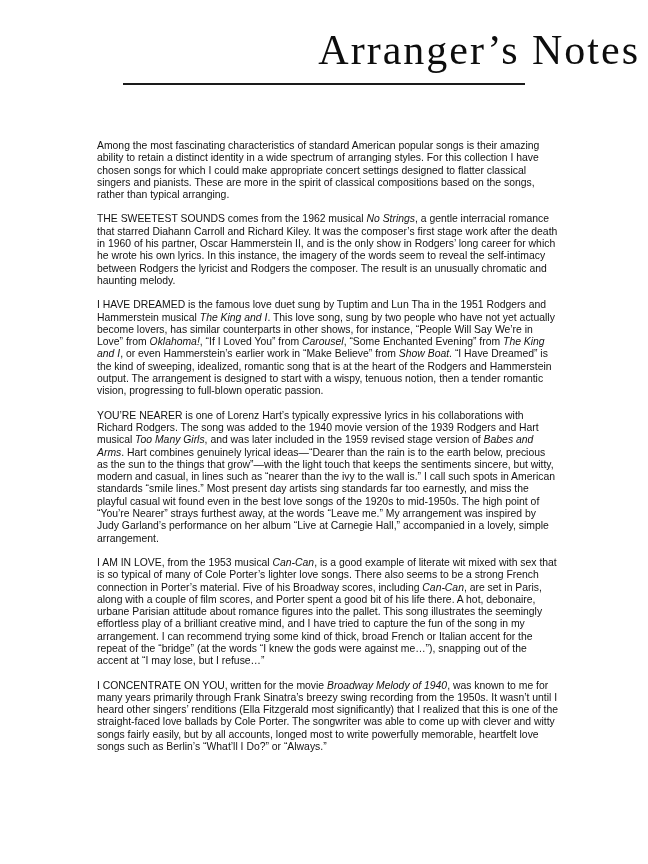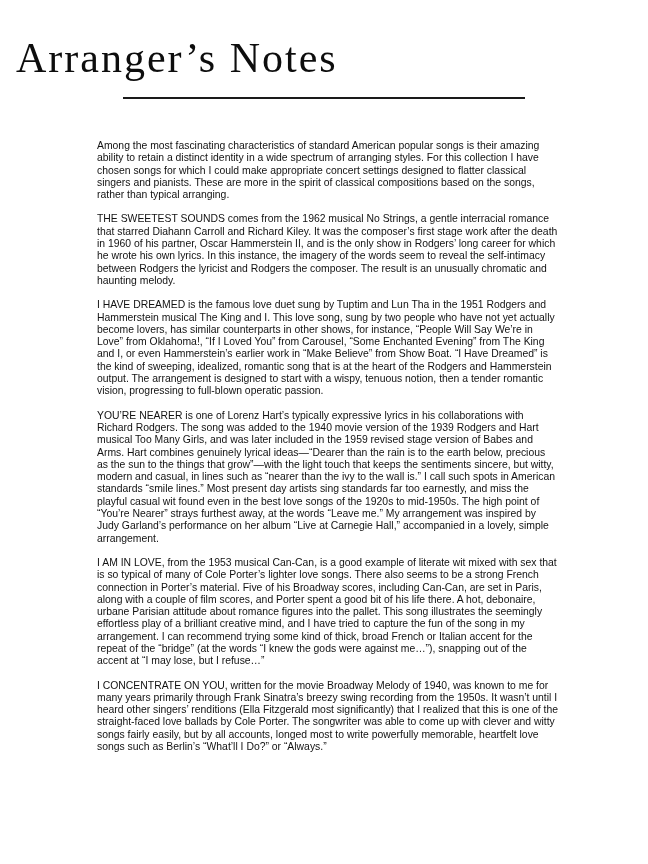--- a/index.html
+++ b/index.html
@@ -15,24 +15,24 @@
     position: relative;
     width: 648px;
     height: 864px;
     background: #ffffff;
     overflow: hidden;
   }
   .title {
     font-family: "Liberation Serif", serif;
     font-size: 42px;
     font-weight: 400;
-    text-align: left;
+    text-align: right;
     color: #0d0d0d;
     letter-spacing: 2px;
-    margin: 16px;
+    margin: 8px;
     padding-top: 19px;
     line-height: 1.1;
   }
   .title-rule {
     width: 402px;
     height: 2px;
     background: #1a1a1a;
     margin: 10px auto 0 auto;
   }
   .body-text {
@@ -43,21 +43,21 @@
     font-size: 10.4px;
     line-height: 12.3px;
     text-align: left;
     color: #111111;
     margin-top: 17px;
   }
   .para {
     margin: 0 0 12px 0;
   }
   .para:last-child { margin-bottom: 0; }
-  .i { }
+  .i { font-style: italic; }
 </style>
 </head>
 <body>
 
 <div class="page">
   <h1 class="title">Arranger’s Notes</h1>
   <div class="title-rule"></div>
 
   <div class="body-text">
     <p class="para"><span>Among the most fascinating characteristics of standard American popular songs is their amazing ability to retain a distinct identity in a wide spectrum of arranging styles. For this collection I have chosen songs for which I could make appropriate concert settings designed to flatter classical singers and pianists. These are more in the spirit of classical compositions based on the songs, rather than typical arranging.</span></p>

